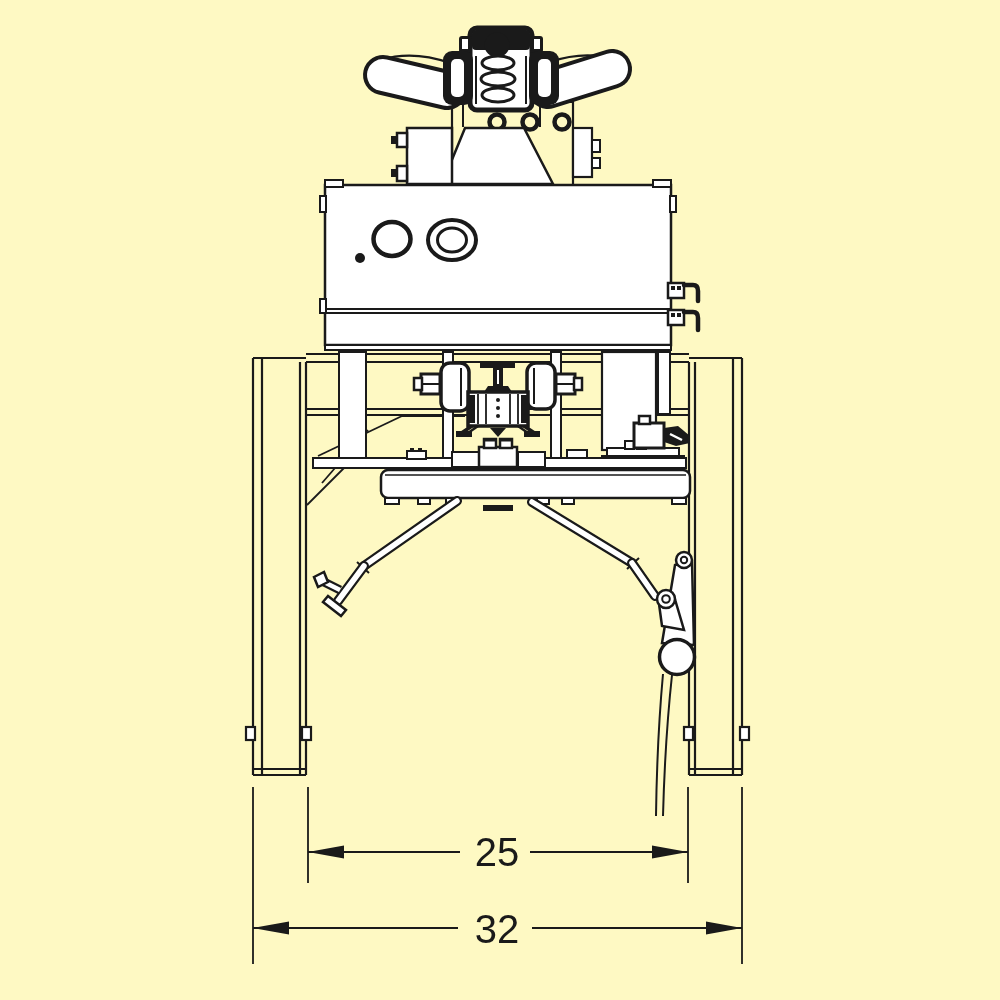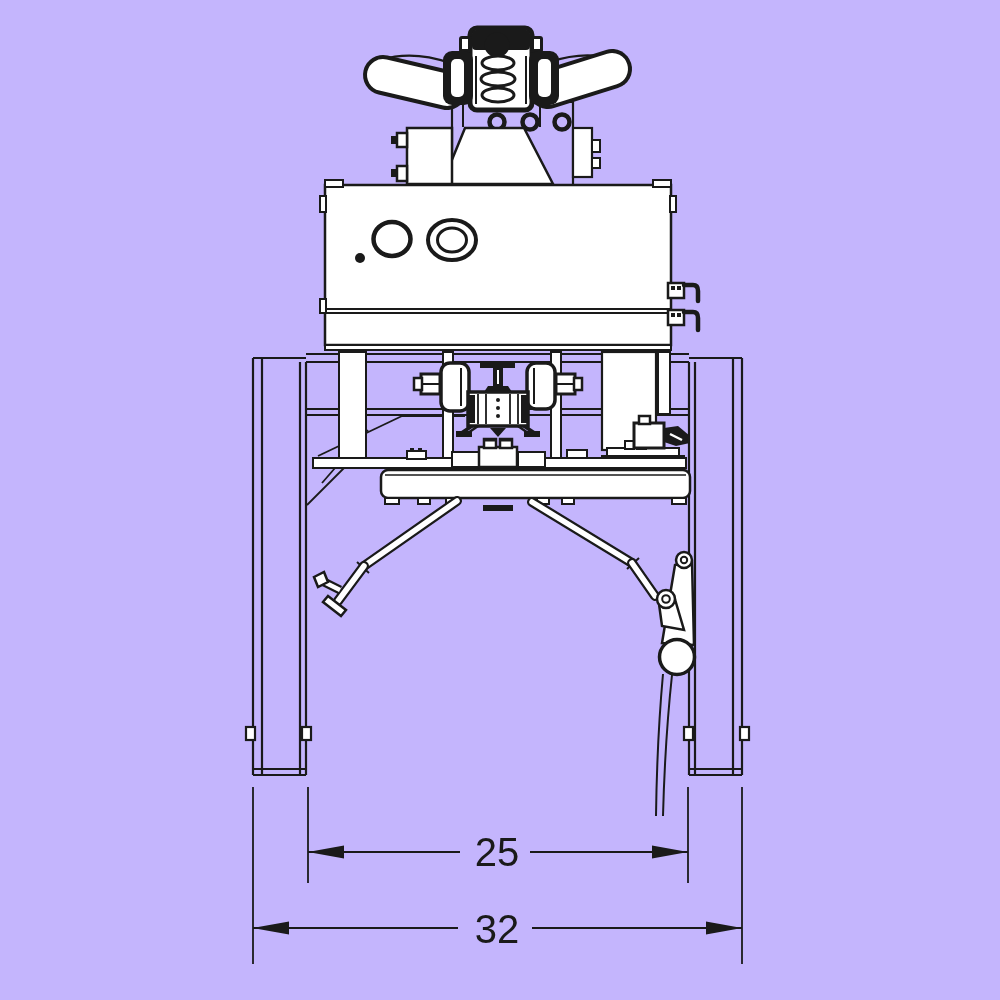--- a/index.html
+++ b/index.html
@@ -1,16 +1,16 @@
 <!DOCTYPE html>
 <html><head>
 <meta charset="utf-8">
 <style>
   html,body{margin:0;padding:0;background:#fff;}
-  .page{width:1000px;height:1000px;background:#c4b5fd;position:relative;overflow:hidden;
+  .page{width:1000px;height:1000px;background:#fef9c3;position:relative;overflow:hidden;
         font-family:"Liberation Sans", sans-serif;}
   svg{display:block;}
   .ln{fill:none;stroke:#1a1a1a;}
   .wh{fill:#ffffff;stroke:#1a1a1a;}
   .bk{fill:#1a1a1a;stroke:none;}
   .dimtxt{fill:#1a1a1a;stroke:none;font-family:"Liberation Sans", sans-serif;
           font-size:40px;font-weight:400;}
 </style>
 </head>
 <body>

